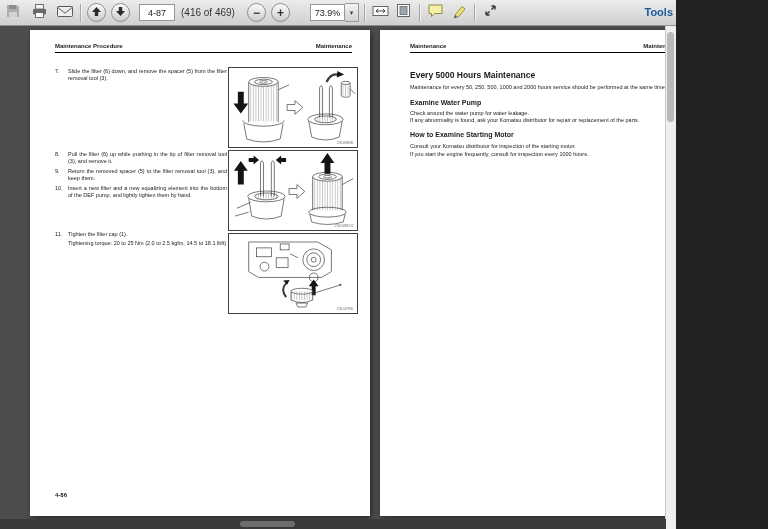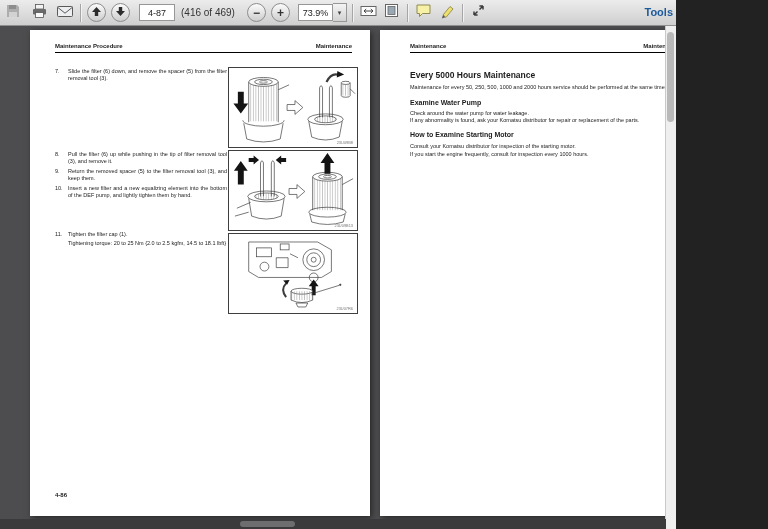--- a/index.html
+++ b/index.html
@@ -108,21 +108,21 @@
       </span>
     </div>
     <input class="field" style="margin-left: 9px; width: 34px;" readonly="" value="4-87">
     <span class="pagecount">(416 of 469)</span>
     <div class="circ" style="margin-left:12px">
       <span>−</span>
     </div>
     <div class="circ" style="margin-left:5px">
       <span>+</span>
     </div>
-    <input class="field" style="margin-left: 8px; width: 33px;" readonly="" value="73.9%">
+    <input class="field" style="margin-left: 20px; width: 33px;" readonly="" value="73.9%">
     <div class="ddbtn">
       <span>▾</span>
     </div>
     <div class="sep"></div>
     <div class="tbtn">
       <span>
         <svg width="17" height="14" viewBox="0 0 17 14">
             <rect x="1" y="2.5" width="15" height="9" fill="#fdfdfd" stroke="#666" stroke-width="1"></rect>
             <path d="M4,7 h9 M4,7 l2.2,-2 M4,7 l2.2,2 M13,7 l-2.2,-2 M13,7 l-2.2,2" stroke="#444" stroke-width="1" fill="none"></path>
           </svg>

